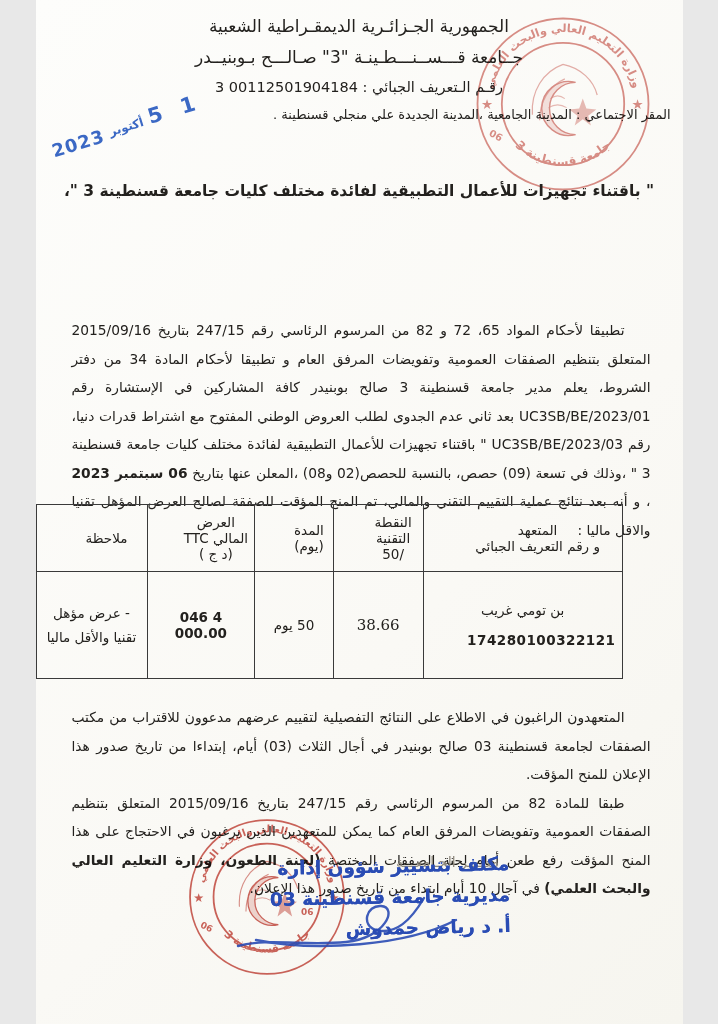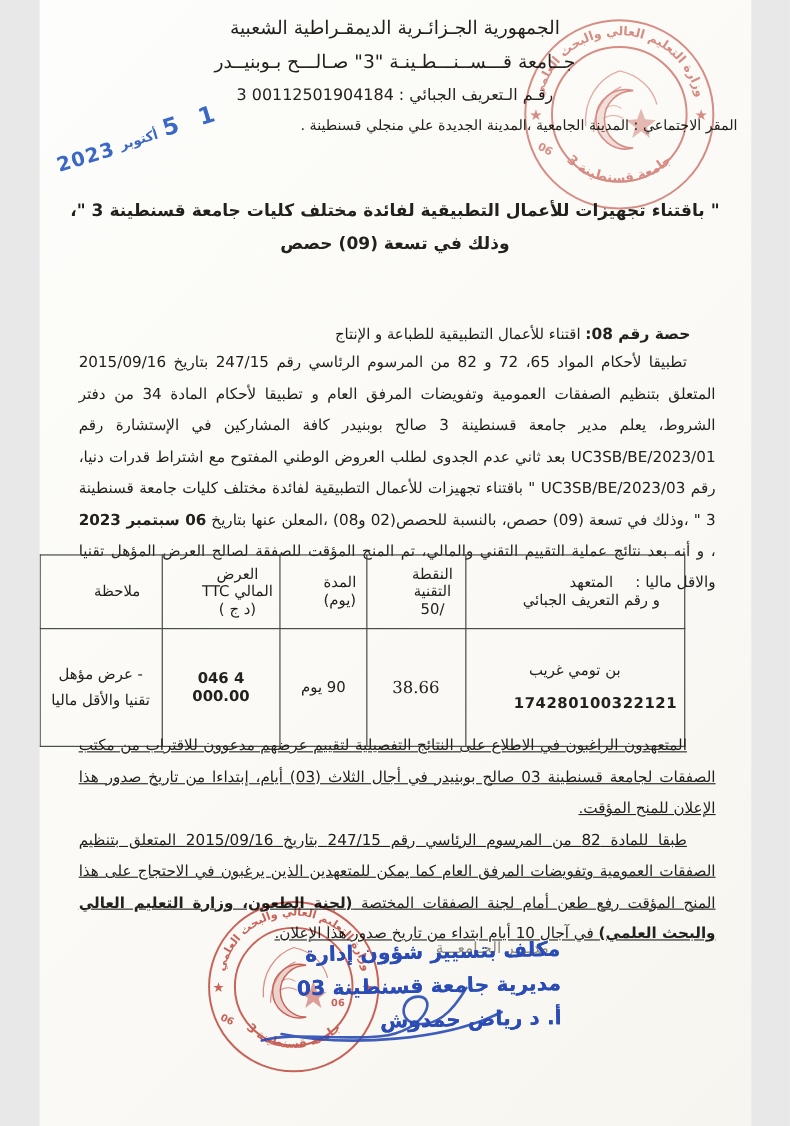--- a/index.html
+++ b/index.html
@@ -33,21 +33,21 @@
   .seal-bottom{left:150px;top:816px;width:162px;height:162px;opacity:.85;}
   
   .title-block{position:absolute;top:176px;left:0;width:100%;text-align:center;font-weight:bold;font-size:15.5px;line-height:30px;}
   
   .lot-line{position:absolute;top:296px;right:55px;left:40px;font-size:13.5px;text-align:right;}
   .lot-line b{font-size:14px;}
   
   .para{font-size:13.8px;line-height:28.5px;text-align:justify;text-align-last:right;}
   .p1{position:absolute;top:316px;right:32px;left:36px;}
   .indent{text-indent:26px;}
-  .lower-text{position:absolute;top:664px;right:32px;left:36px;text-decoration:underline;}
+  .lower-text{position:absolute;top:703px;right:32px;left:36px;}
   .lower-text p{margin:0;}
   
   .bid-table{
     position:absolute;top:504px;right:60px;
     border-collapse:collapse;direction:rtl;
     font-size:13.5px;
   }
   .bid-table th,.bid-table td{border:1.6px solid #3a3a3a;text-align:center;vertical-align:middle;padding:4px 6px;}
   .bid-table th{font-weight:normal;height:58px;padding-left:36px;}
   .bid-table td{height:98px;}
@@ -117,26 +117,22 @@
         <path d="M 114,76 A 30,30 0 1 0 114,134 A 24,24 0 1 1 114,76 Z" fill="#c4493f" fill-opacity=".25" stroke="#c4493f" stroke-width="1.6"></path>
         <path d="M 118,105 l 4,-11 4,11 11,1 -9,7 3,11 -9,-7 -9,7 3,-11 -9,-7 z" fill="#c4493f" fill-opacity=".6"></path>
         <path d="M 66,112 C 64,86 78,64 100,56 M 74,118 C 74,98 84,80 102,72 M 100,56 C 120,60 134,74 138,90" stroke="#c4493f" stroke-width="1.4" fill="none" opacity=".7"></path>
         <path d="M 86,94 q 8,-6 16,0 M 84,104 q 10,-6 20,0" stroke="#c4493f" stroke-width="1.2" fill="none" opacity=".6"></path>
       </g>
     </svg>
   </div>
 
   <div class="title-block rtl">
     <div>" باقتناء تجهيزات للأعمال التطبيقية لفائدة مختلف كليات جامعة قسنطينة 3 "،</div>
-    <div>وذلك في تسعة (09) حصص</div>
-  </div>
-
-  <div class="lot-line rtl">
-    <b>حصة رقم 08:</b><span> اقتناء للأعمال التطبيقية للطباعة و الإنتاج</span>
-  </div>
+  </div>
+
 
   <div class="para p1 rtl indent">
     <span>تطبيقا لأحكام المواد 65، 72 و 82 من المرسوم الرئاسي رقم 247/15 بتاريخ 2015/09/16 المتعلق بتنظيم الصفقات العمومية وتفويضات المرفق العام و تطبيقا لأحكام المادة 34 من دفتر الشروط، يعلم مدير جامعة قسنطينة 3 صالح بوبنيدر كافة المشاركين في الإستشارة رقم  01/UC3SB/BE/2023 بعد ثاني عدم الجدوى لطلب العروض الوطني المفتوح مع اشتراط قدرات دنيا، رقم 03/UC3SB/BE/2023 " باقتناء تجهيزات للأعمال التطبيقية لفائدة مختلف كليات جامعة قسنطينة 3 " ،وذلك في تسعة (09) حصص، بالنسبة للحصص(02 و08) ،المعلن عنها بتاريخ </span><b>06 سبتمبر 2023</b><span> ، و أنه بعد نتائج عملية التقييم التقني والمالي، تم المنح المؤقت للصفقة لصالح العرض المؤهل تقنيا والاقل ماليا :</span>
   </div>
 
   <table class="bid-table">
     <thead>
       <tr>
         <th class="col-bidder">
           <div>المتعهد</div>
@@ -159,21 +155,21 @@
         </th>
       </tr>
     </thead>
     <tbody>
       <tr>
         <td>
           <div>بن تومي غريب</div>
           <div class="cell-tax">174280100322121</div>
         </td>
         <td class="cell-score">38.66</td>
-        <td>90 يوم</td>
+        <td>50 يوم</td>
         <td class="cell-offer">4 046 000.00</td>
         <td class="cell-note rtl">- عرض مؤهل تقنيا والأقل ماليا</td>
       </tr>
     </tbody>
   </table>
 
   <div class="lower-text">
     <p class="para rtl indent">المتعهدون الراغبون في الاطلاع على النتائج التفصيلية لتقييم عرضهم مدعوون للاقتراب من مكتب الصفقات لجامعة قسنطينة 03 صالح بوبنيدر في أجال الثلاث (03) أيام، إبتداءا من تاريخ صدور هذا الإعلان للمنح المؤقت.</p>
     <p class="para rtl indent"><span>طبقا للمادة 82 من المرسوم الرئاسي رقم 247/15 بتاريخ 2015/09/16 المتعلق بتنظيم الصفقات العمومية وتفويضات المرفق العام كما يمكن للمتعهدين الذين يرغبون في الاحتجاج على هذا المنح المؤقت رفع طعن أمام لجنة الصفقات المختصة </span><b>(لجنة الطعون، وزارة التعليم العالي والبحث العلمي)</b><span> في آجال 10 أيام ابتداء من تاريخ صدور هذا الإعلان.</span></p>
   </div>

